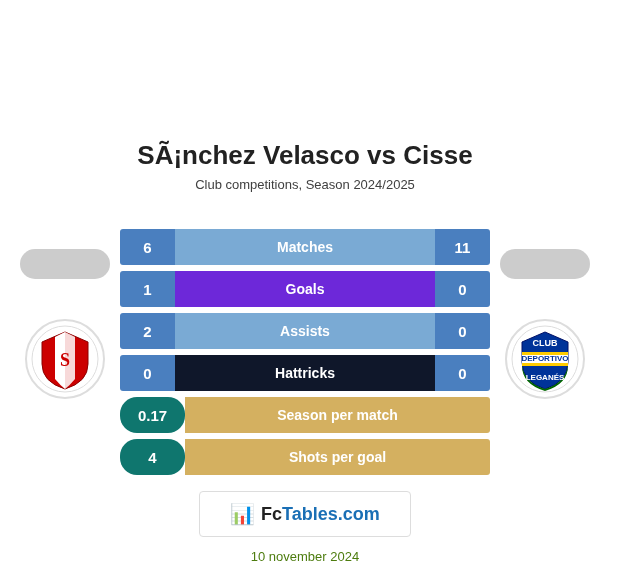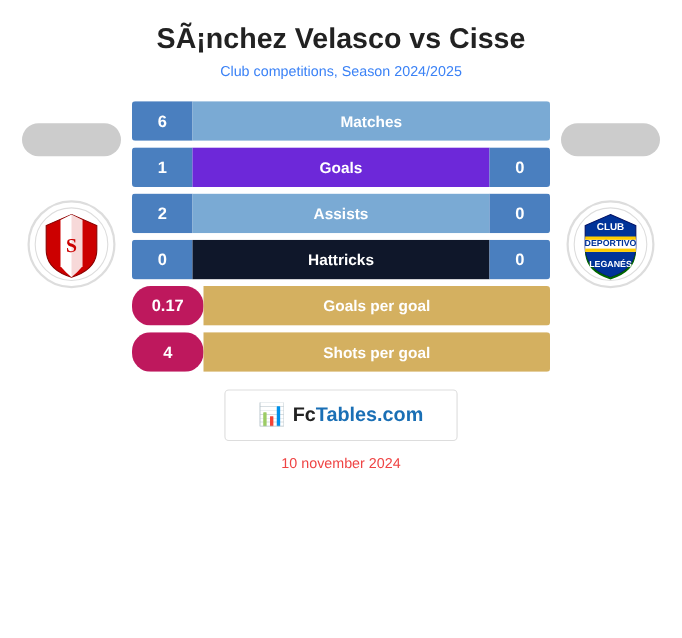--- a/index.html
+++ b/index.html
@@ -14,36 +14,37 @@
       justify-content: center;
     }
 
     .card {
       width: 620px;
       height: 580px;
       background: #ffffff;
       display: flex;
       flex-direction: column;
       align-items: center;
-      padding: 20px 20px 16px 20px;
+      padding: 20px 30px 16px 20px;
+      justify-content: flex-end;
     }
 
     .title {
       font-size: 26px;
       font-weight: bold;
       color: #222;
       text-align: center;
       margin-bottom: 6px;
     }
 
     .subtitle {
       font-size: 13px;
-      color: #3b82f6;
+      color: #404040;
       text-align: center;
-      margin-bottom: 20px;
+      margin-bottom: 37px;
     }
 
     .main-content {
       display: flex;
       width: 100%;
       align-items: flex-start;
       gap: 10px;
     }
 
     .logo-left, .logo-right {
@@ -137,21 +138,21 @@
       display: flex;
       align-items: center;
       justify-content: center;
       height: 100%;
     }
 
     
     .stat-row.single .stat-left {
       width: 65px;
       min-width: 65px;
-      background: #be185d;
+      background: #0f766e;
       color: #fff;
       border-radius: 17px;
     }
 
     .stat-row.single .stat-center {
       background: #d4b060;
       color: #fff;
     }
 
     .branding {
@@ -176,21 +177,21 @@
       color: #222;
     }
 
     .branding-text span {
       color: #1a6fb5;
     }
 
     .date {
       margin-top: 12px;
       font-size: 13px;
-      color: #ef4444;
+      color: #4d7c0f;
     }
 
     
     .row-matches .stat-left { background: #4a7fbf; }
     .row-matches .stat-center { background: #7aaad4; }
     .row-matches .stat-right { background: #4a7fbf; }
 
     
     .row-goals .stat-left { background: #4a7fbf; }
     .row-goals .stat-center { background: #6d28d9; }
@@ -252,20 +253,21 @@
           <path d="M22 18 L25 14 L28 17 L31 12 L35 16 L39 12 L42 17 L45 14 L48 18" fill="none" stroke="#gold" stroke-width="1.5"></path>
         </svg>
       </div>
     </div>
 
     <div class="stats-column">
 
       <div class="stat-row row-matches">
         <div class="stat-left">6</div>
         <div class="stat-center">Matches</div>
+        <div class="stat-right">11</div>
       </div>
 
       <div class="stat-row row-goals">
         <div class="stat-left">1</div>
         <div class="stat-center">Goals</div>
         <div class="stat-right">0</div>
       </div>
 
       <div class="stat-row row-assists">
         <div class="stat-left">2</div>
@@ -274,21 +276,21 @@
       </div>
 
       <div class="stat-row row-hattricks">
         <div class="stat-left">0</div>
         <div class="stat-center">Hattricks</div>
         <div class="stat-right">0</div>
       </div>
 
       <div class="stat-row single row-gpm">
         <div class="stat-left">0.17</div>
-        <div class="stat-center">Goals per goal</div>
+        <div class="stat-center">Season per match</div>
       </div>
 
       <div class="stat-row single row-spg">
         <div class="stat-left">4</div>
         <div class="stat-center">Shots per goal</div>
       </div>
 
 
     </div>
 

